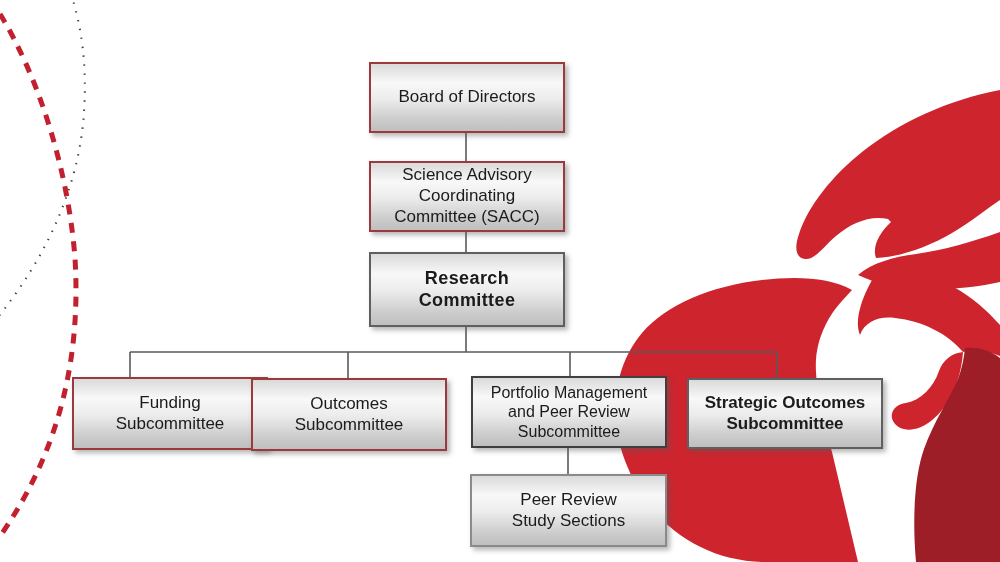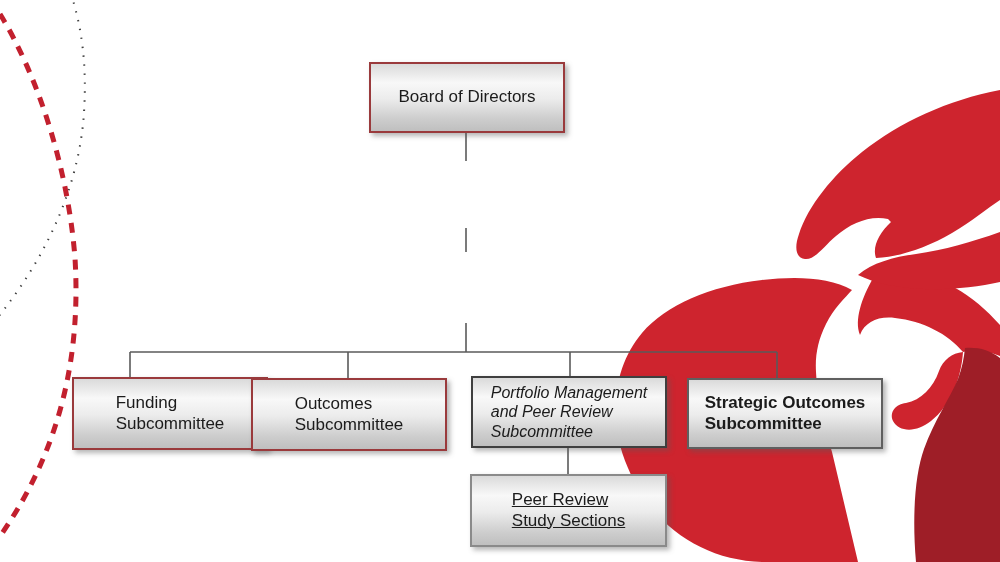--- a/index.html
+++ b/index.html
@@ -7,39 +7,40 @@
     position:relative;
     width:1000px;height:562px;
     overflow:hidden;
     background:#ffffff;
     font-family:"Liberation Sans","DejaVu Sans",sans-serif;
   }
   #bg-art{position:absolute;left:0;top:0;width:1000px;height:562px;z-index:0;}
   .node{
     position:absolute;
     display:flex;align-items:center;justify-content:center;
+    text-align:center;
     background:linear-gradient(180deg,#dadada 0%,#f8f8f8 28%,#ececec 52%,#cdcdcd 82%,#bfbfbf 100%);
     box-shadow:3px 3px 5px rgba(90,90,90,0.45);
     color:#1b1b1b;
     font-size:17px;line-height:1.22;
     z-index:2;
   }
   .node-label{white-space:pre-line;display:block;padding:2px 4px;}
   .border-maroon{border:2px solid #9a3a3c;}
-  .border-gray-dark{border:2px solid #3f3f3f;font-style:italic;}
+  .border-gray-dark{border:2px solid #3f3f3f;}
   .border-gray-mid{border:2px solid #5f5f5f;font-weight:bold;}
   .border-gray{border:2px solid #8a8a8a;}
   .node.board    {left:369px;top:62px; width:192px;height:67px;}
   .node.sacc     {left:369px;top:161px;width:192px;height:67px;}
   .node.research {left:369px;top:252px;width:192px;height:71px;font-weight:bold;font-size:18px;letter-spacing:.4px;}
   .node.funding  {left:32px; top:377px;width:192px;height:69px;margin-left:40px;}
   .node.bioethics{left:251px;top:378px;width:192px;height:69px;}
   .node.portfolio{left:471px;top:376px;width:192px;height:68px;font-size:16px;}
   .node.strategic{left:687px;top:378px;width:192px;height:67px;}
-  .node.peer     {left:470px;top:474px;width:193px;height:69px;text-decoration:underline;}
+  .node.peer     {left:470px;top:474px;width:193px;height:69px;}
 </style>
 </head>
 <body>
 
 <div id="stage">
 
   <svg id="bg-art" viewBox="0 0 1000 562">
 
     <g>
       <path d="M 71,-6 C 82,28 87,66 84,112 C 80,178 52,252 -6,322" fill="none" stroke="#3f3f3f" stroke-width="2" stroke-dasharray="1.4 7.6"></path>
@@ -118,21 +119,30 @@
       <path d="M570,352 V376"></path>
       <path d="M777,352 V378"></path>
       <path d="M568,444 V474"></path>
     </g>
   </svg>
 
   <div class="node board border-maroon">
     <span class="node-label">Board of Directors</span>
   </div>
 
+  <div class="node sacc border-maroon">
+    <span class="node-label">Science Advisory
+Coordinating
+Committee (SACC)</span>
+  </div>
 
+  <div class="node research border-gray-mid">
+    <span class="node-label">Research
+Committee</span>
+  </div>
 
   <div class="node funding border-maroon">
     <span class="node-label">Funding
 Subcommittee</span>
   </div>
 
   <div class="node bioethics border-maroon">
     <span class="node-label">Outcomes
 Subcommittee</span>
   </div>

